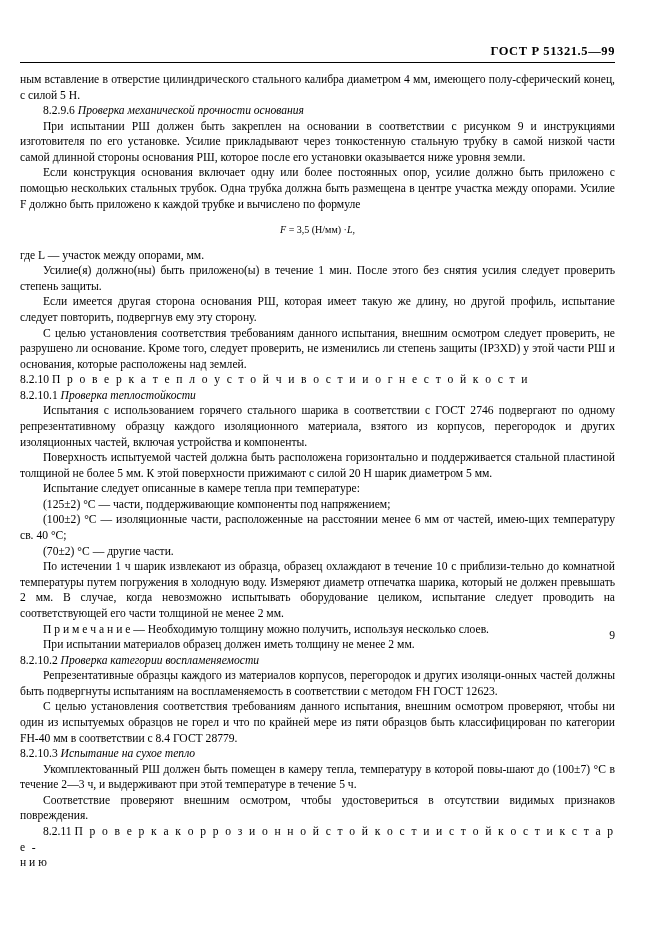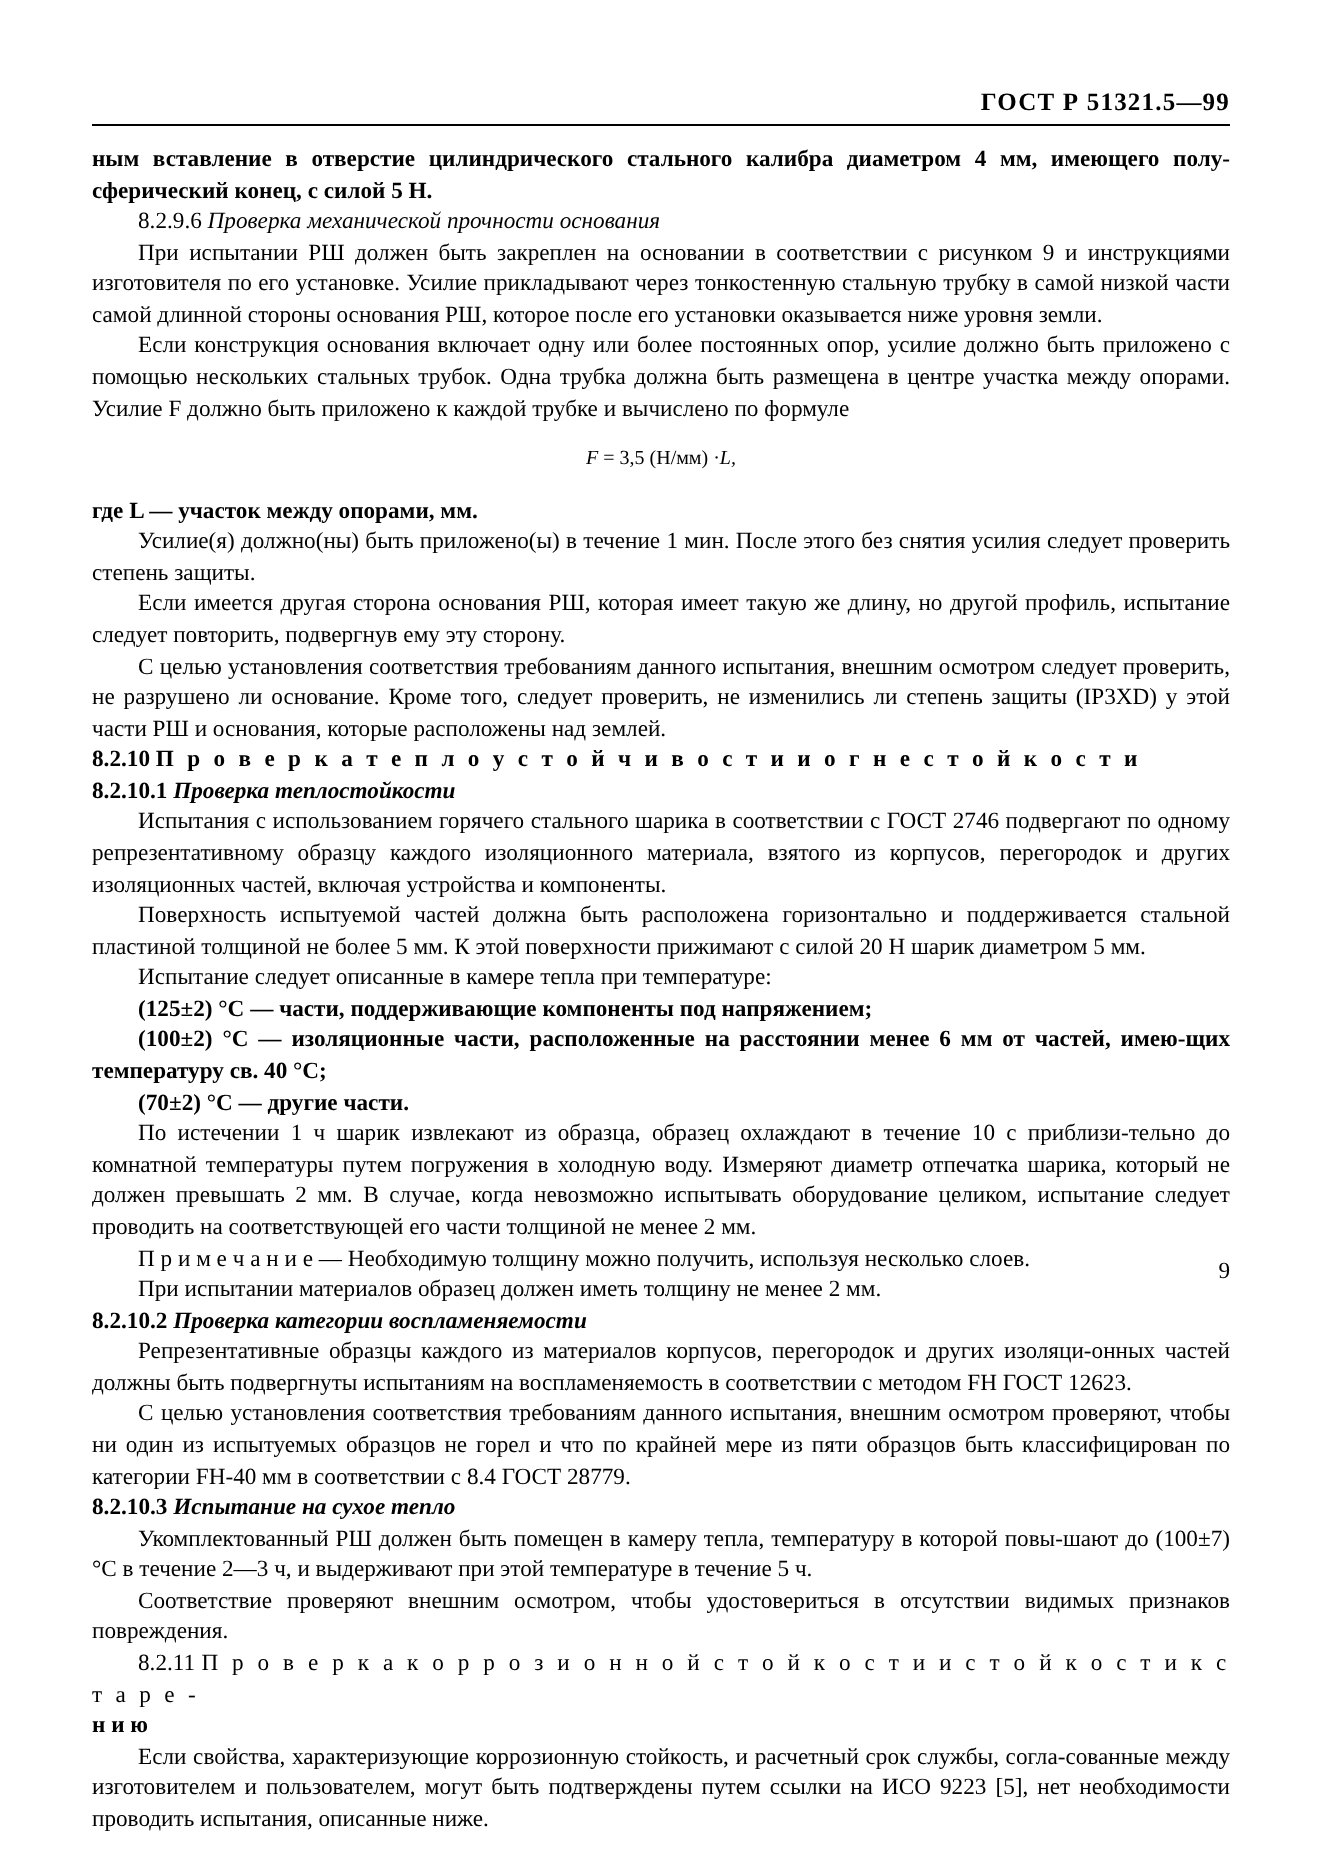--- a/index.html
+++ b/index.html
@@ -11,21 +11,21 @@
     height: 936px;
     background: #ffffff;
     font-family: "Liberation Serif", serif;
     color: #000000;
   }
   .page {
     position: relative;
     width: 661px;
     height: 664px;
     box-sizing: border-box;
-    padding: 44px 46px 30px 46px;
+    padding: 44px 46px 30px 20px;
   }
   .header {
     text-align: right;
     font-family: "Liberation Serif", serif;
     font-weight: bold;
     font-size: 12.5px;
     letter-spacing: 0.6px;
     margin-bottom: 3px;
   }
   .rule {
@@ -37,21 +37,20 @@
     font-size: 11.6px;
     line-height: 1.345;
     text-align: justify;
   }
   p {
     margin: 0;
     text-indent: 23px;
   }
   p.noindent {
     text-indent: 0;
-    font-weight: bold;
   }
   .italic {
     font-style: italic;
   }
   .spaced {
     letter-spacing: 1.9px;
   }
   .formula {
     text-align: center;
     margin: 11px 0 11px 0;
@@ -127,19 +126,18 @@
     <p class="noindent">8.2.10.3 <span class="italic">Испытание на сухое тепло</span></p>
 
     <p>Укомплектованный РШ должен быть помещен в камеру тепла, температуру в которой повы-шают до (100±7) °С в течение 2—3 ч, и выдерживают при этой температуре в течение 5 ч.</p>
 
     <p>Соответствие проверяют внешним осмотром, чтобы удостовериться в отсутствии видимых признаков повреждения.</p>
 
     <p>8.2.11 <span class="spaced">П р о в е р к а   к о р р о з и о н н о й   с т о й к о с т и   и   с т о й к о с т и   к   с т а р е -</span></p>
 
     <p class="noindent">н и ю</p>
 
-    <p>Если свойства, характеризующие коррозионную стойкость, и расчетный срок службы, согла-сованные между изготовителем и пользователем, могут быть подтверждены путем ссылки на ИСО 9223 [5], нет необходимости проводить испытания, описанные ниже.</p>
 
   </div>
 
   <div class="pagenum">9</div>
 
 </div>
 
 </body></html>

